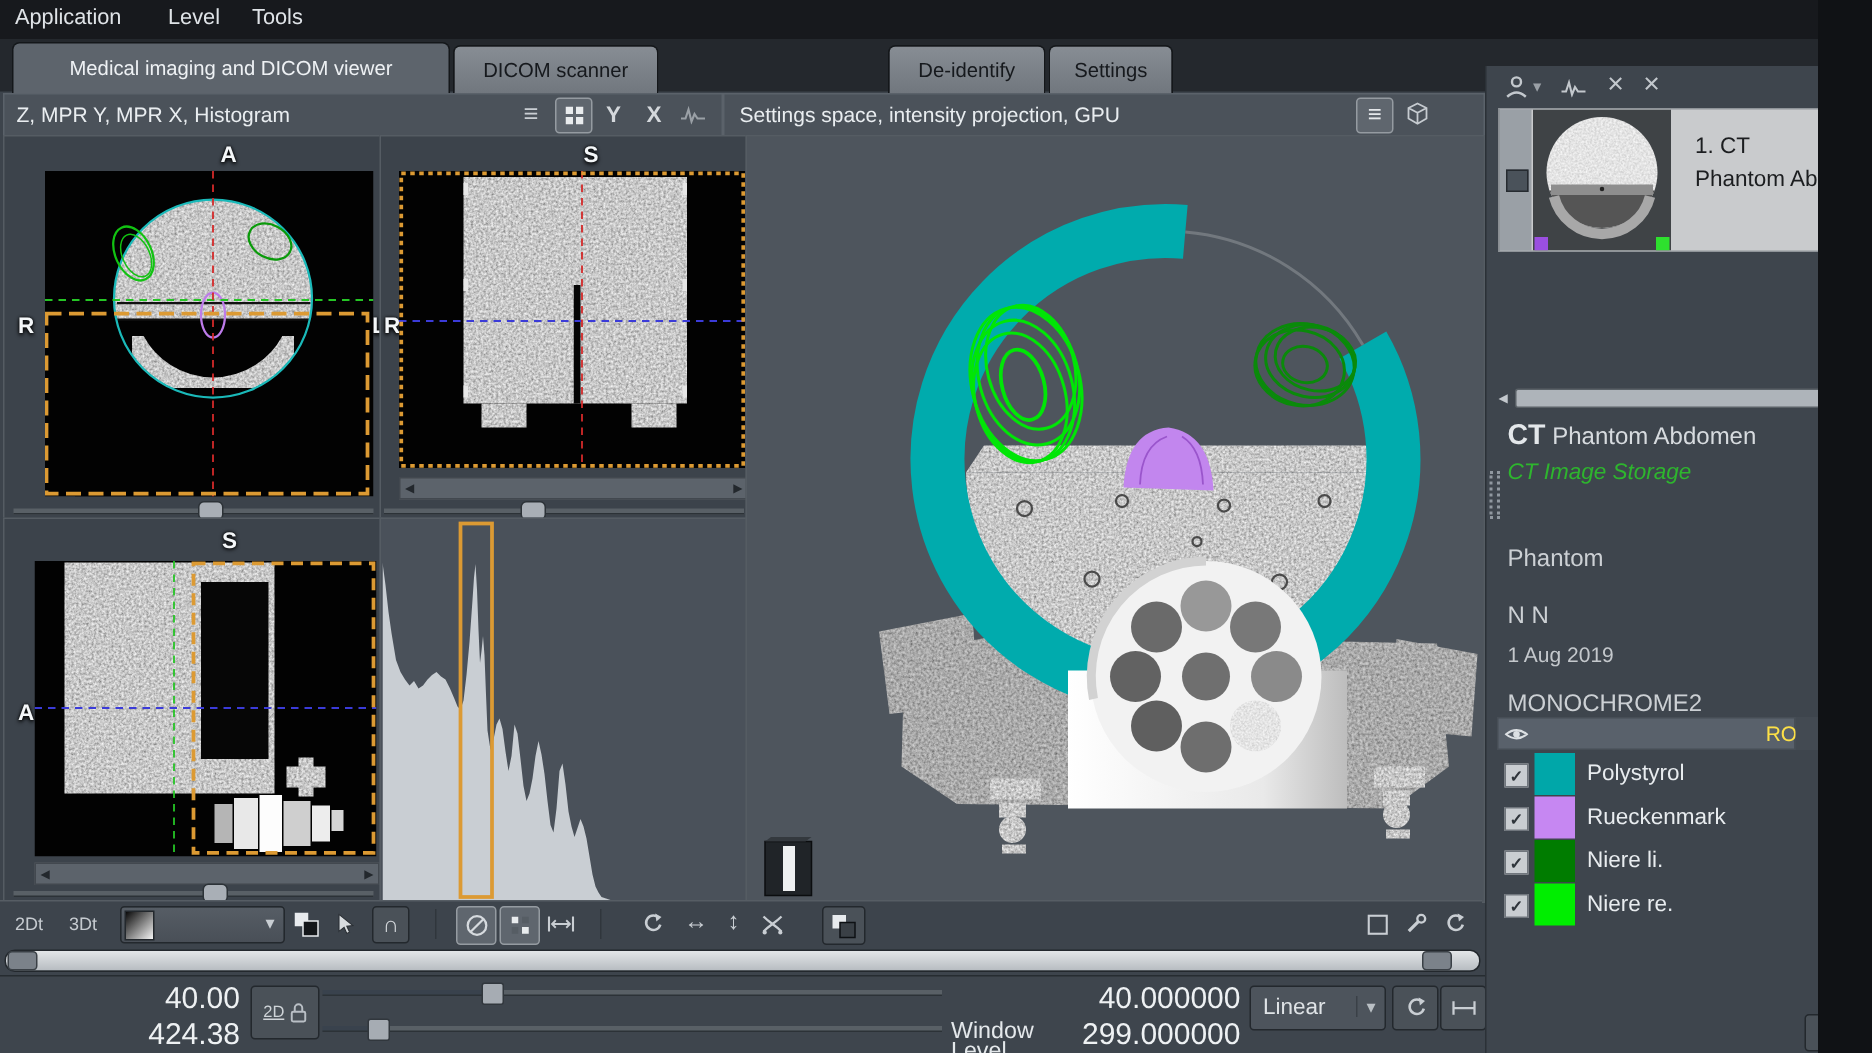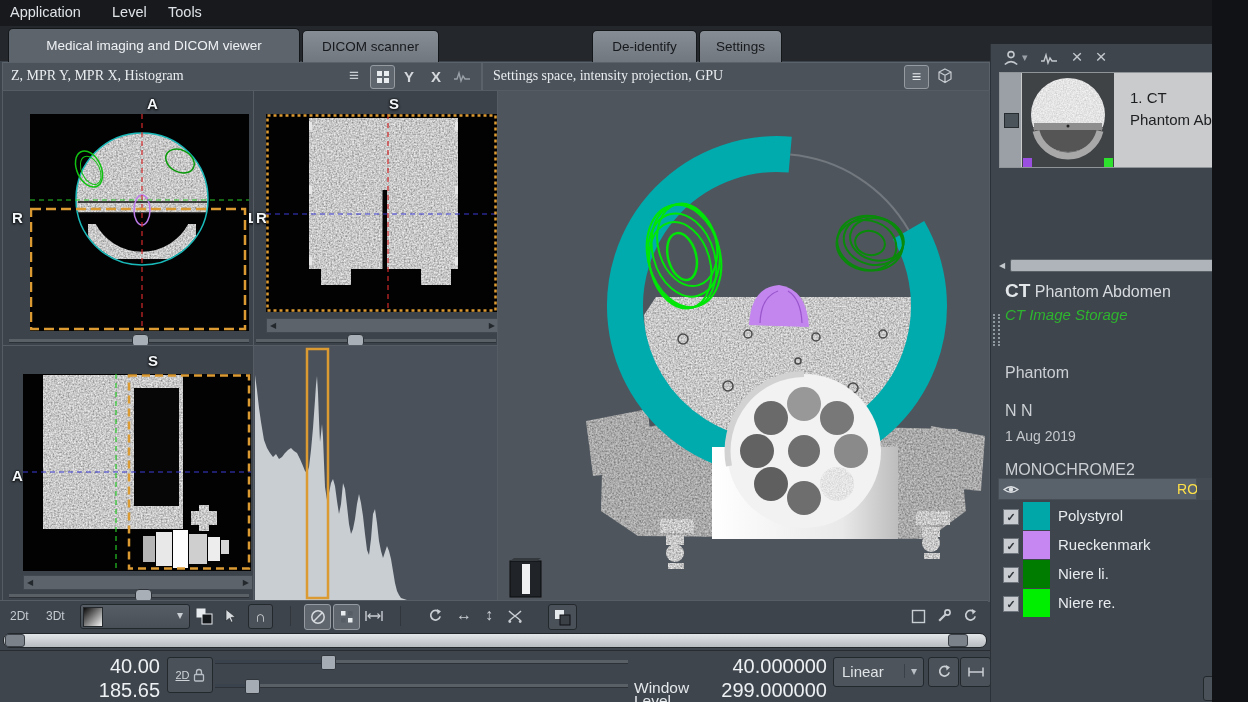--- a/index.html
+++ b/index.html
@@ -3,21 +3,21 @@
 <meta charset="utf-8">
 <style>
   html,body{margin:0;padding:0;background:#101215;}
   .app{position:relative;width:1212px;height:702px;overflow:hidden;background:#3d444c;
        font-family:"Liberation Sans",sans-serif;-webkit-font-smoothing:antialiased;}
   .abs{position:absolute;}
   .txt{color:#dfe3e7;white-space:nowrap;}
   .ori{color:#f4f7f9;font-weight:bold;font-size:15px;text-shadow:0 1px 3px #000,0 0 2px #000;}
   .cell{background:#3c434b;border:1px solid #555c63;overflow:hidden;}
   .hdr{background:#4b525a;border:1px solid #5b626a;border-bottom:1px solid #343a41;}
-  .hdrtitle{font-size:14px;color:#e9edf0;font-family:Liberation Serif, serif;}
+  .hdrtitle{font-size:14px;color:#e9edf0;}
   .icbtn{display:flex;align-items:center;justify-content:center;color:#c9ced3;}
   .boxbtn{background:#4a5158;border:1px solid #23282d;border-radius:3px;}
   .boxbtn.on{background:#5f666e;border:1px solid #959ba1;}
   .sliderTrack{height:3px;background:#596066;border-bottom:1px solid #2c3237;}
   .sliderHandle{position:absolute;width:15px;height:11px;background:#a9afb6;border:1px solid #2c3237;border-radius:4px;top:-5px;}
   .arrbar{background:#5c636b;border:1px solid #42484f;display:flex;justify-content:space-between;align-items:center;}
   .arr{font-size:8px;color:#23282d;line-height:11px;padding:0 3px;}
   .chk{background:#c9cdd1;border:1px solid #70767d;color:#2f353b;font-size:11px;font-weight:bold;
        display:flex;align-items:center;justify-content:center;}
   .val{font-size:20px;color:#eef1f3;text-align:right;}
@@ -371,21 +371,21 @@
   </div>
 
   <div class="abs" style="left:0;top:630px;width:988px;height:20px;background:#3d444c;">
     <div class="abs" style="left:3px;top:3px;width:982px;height:13px;background:linear-gradient(#e3e6e8,#b7bcc1);border:1px solid #23282d;border-radius:7px;"></div>
     <div class="abs" style="left:5px;top:4px;width:18px;height:11px;background:#7b828a;border:1px solid #3a4046;border-radius:3px;"></div>
     <div class="abs" style="left:948px;top:4px;width:18px;height:11px;background:#7b828a;border:1px solid #3a4046;border-radius:3px;"></div>
   </div>
 
   <div class="abs" style="left:0;top:650px;width:990px;height:52px;background:#3e454d;border-top:1px solid #262c31;">
     <div class="abs val" style="left:60px;top:4px;width:100px;">40.00</div>
-    <div class="abs val" style="left:60px;top:28px;width:100px;">185.65</div>
+    <div class="abs val" style="left:60px;top:28px;width:100px;">424.38</div>
     <div class="abs boxbtn" style="left:167px;top:6px;width:44px;height:34px;display:flex;align-items:center;justify-content:center;gap:3px;">
       <span style="font-size:11px;color:#cfd4d8;text-decoration:underline;">2D</span>
       <svg width="12" height="14">
         <rect x="1.5" y="6.5" width="9" height="6.5" rx="1" fill="none" stroke="#b9bfc5" stroke-width="1.3"></rect>
         <path d="M3.5,6.5 V4 a2.5,2.5 0 0 1 5,0 V6.5" fill="none" stroke="#b9bfc5" stroke-width="1.3"></path>
       </svg>
     </div>
     <div class="abs" style="left:215px;top:1px;width:413px;height:18px;">
       <div class="abs" style="left:0;top:8px;width:112px;height:3px;background:#39424d;border-bottom:1px solid #2c3237;"></div>
       <div class="abs" style="left:112px;top:8px;width:301px;height:3px;background:#596066;border-bottom:1px solid #2c3237;"></div>

